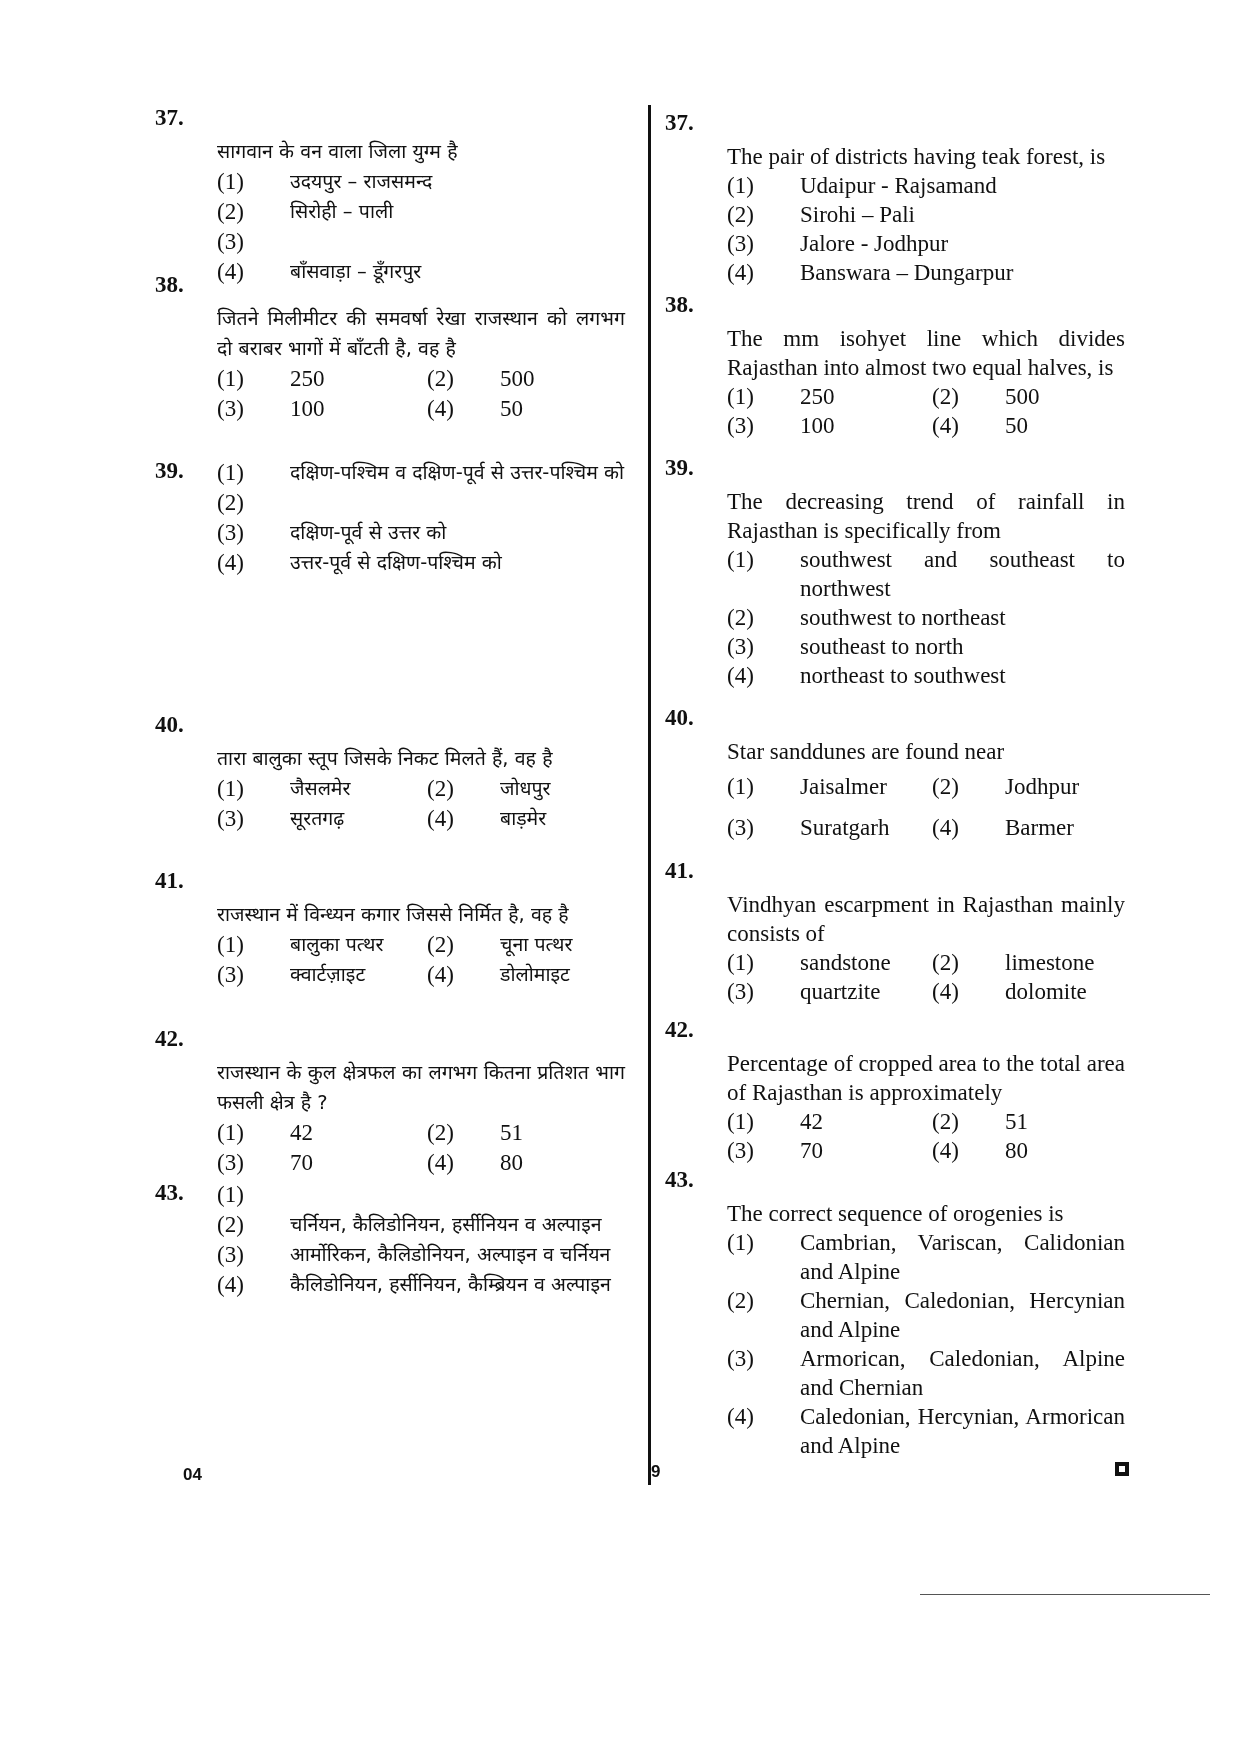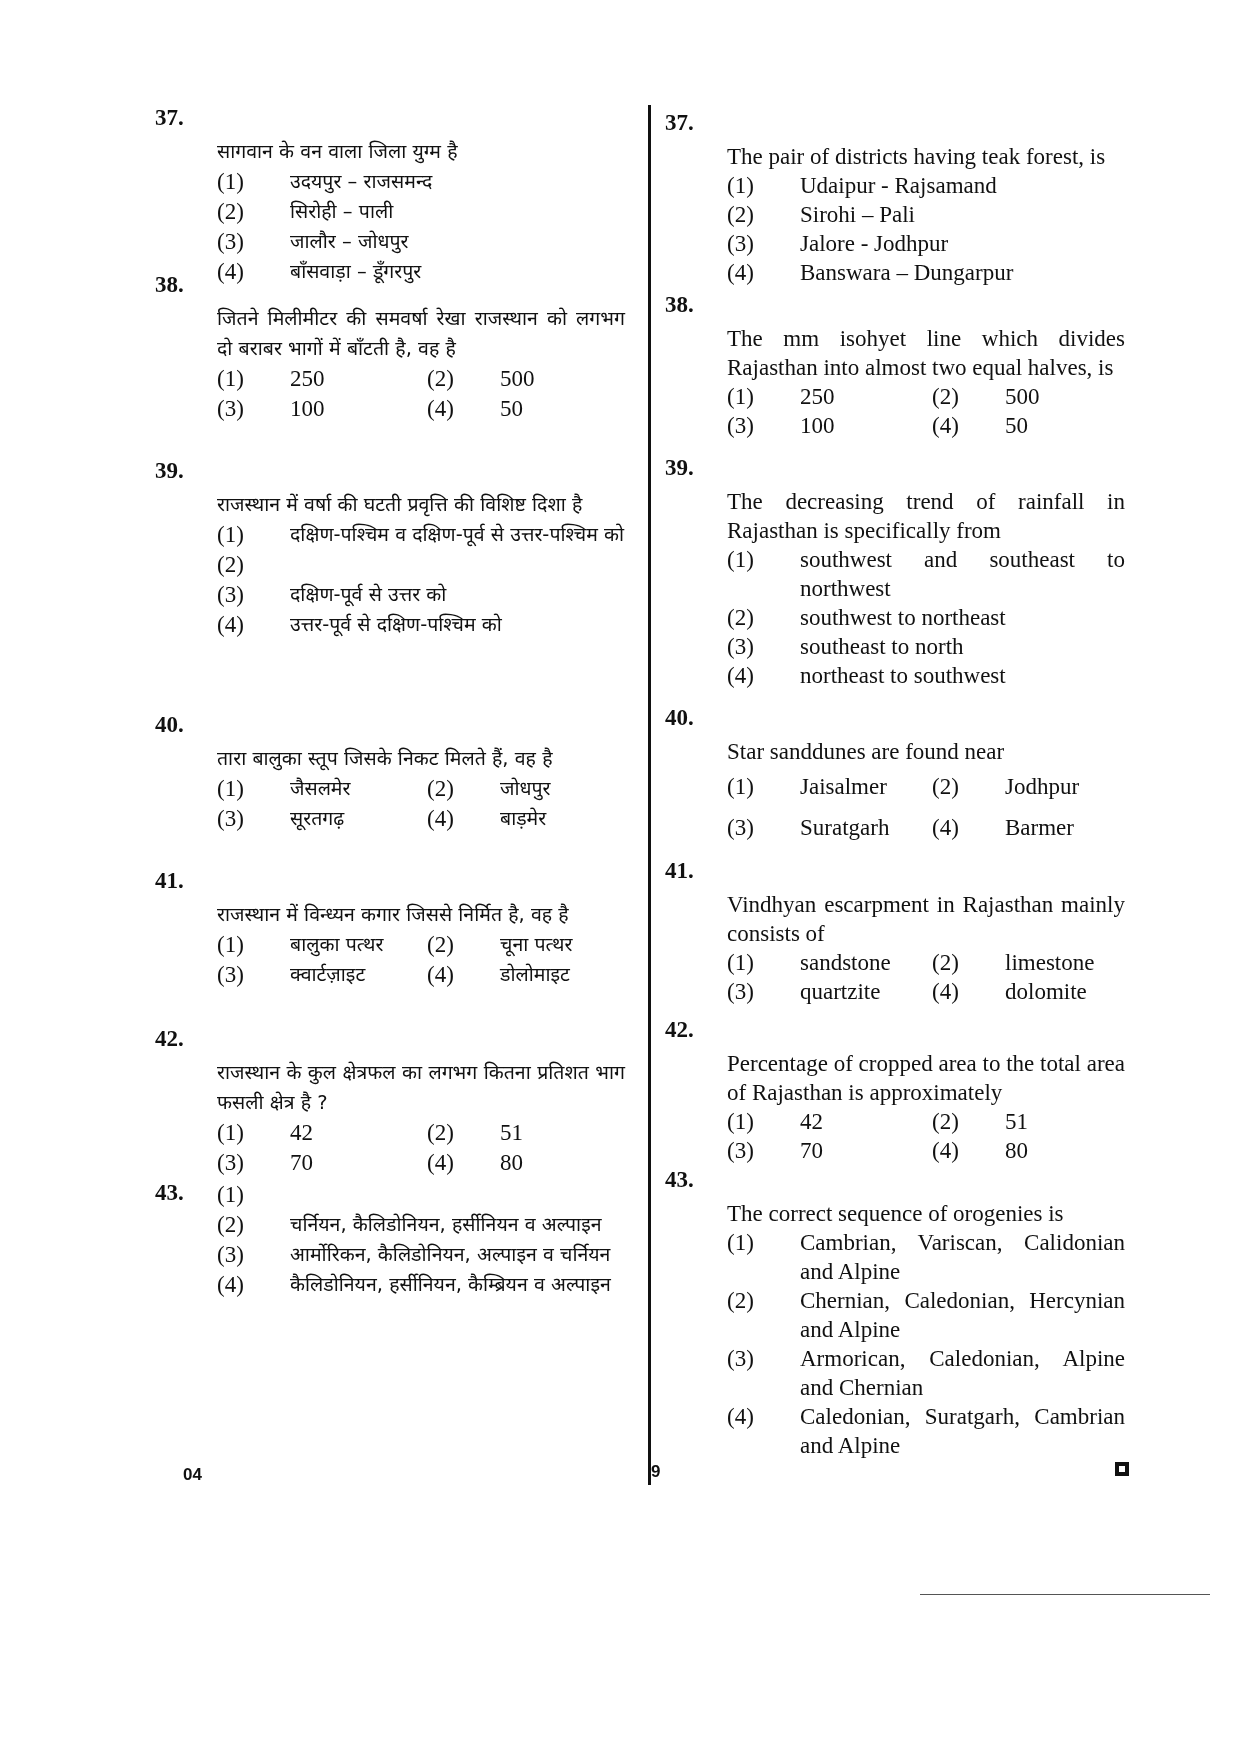--- a/index.html
+++ b/index.html
@@ -162,21 +162,20 @@
         <div class="opt">
             <span class="opt-num">(1)</span>
             <span class="opt-text">उदयपुर – राजसमन्द</span>
           </div>
         <div class="opt">
             <span class="opt-num">(2)</span>
             <span class="opt-text">सिरोही – पाली</span>
           </div>
         <div class="opt">
             <span class="opt-num">(3)</span>
-            <span class="opt-text">जालौर – जोधपुर</span>
           </div>
         <div class="opt">
             <span class="opt-num">(4)</span>
             <span class="opt-text">बाँसवाड़ा – डूँगरपुर</span>
           </div>
       </div>
     </div>
 
     <div class="q" style="top:272px;">
       <div class="qnum">38.</div>
@@ -196,21 +195,20 @@
           </div>
         <div class="opt">
             <span class="opt-num">(4)</span>
             <span class="opt-text num-val">50</span>
           </div>
       </div>
     </div>
 
     <div class="q" style="top:458px;">
       <div class="qnum">39.</div>
-      <div class="qtext">राजस्थान में वर्षा की घटती प्रवृत्ति की विशिष्ट दिशा है</div>
       <div class="opts">
         <div class="opt">
             <span class="opt-num">(1)</span>
             <span class="opt-text">दक्षिण-पश्चिम व दक्षिण-पूर्व से उत्तर-पश्चिम को</span>
           </div>
         <div class="opt">
             <span class="opt-num">(2)</span>
           </div>
         <div class="opt">
             <span class="opt-num">(3)</span>
@@ -467,21 +465,21 @@
         <div class="opt">
             <span class="opt-num">(2)</span>
             <span class="opt-text">Chernian, Caledonian, Hercynian and Alpine</span>
           </div>
         <div class="opt">
             <span class="opt-num">(3)</span>
             <span class="opt-text">Armorican, Caledonian, Alpine and Chernian</span>
           </div>
         <div class="opt">
             <span class="opt-num">(4)</span>
-            <span class="opt-text">Caledonian, Suratgarh, Cambrian and Alpine</span>
+            <span class="opt-text">Caledonian, Hercynian, Armorican and Alpine</span>
           </div>
       </div>
     </div>
   </div>
 
   <div class="footer-left">04</div>
   <div class="footer-center">9</div>
   <div class="footer-mark"></div>
   <div class="scan-line"></div>
 </div>

